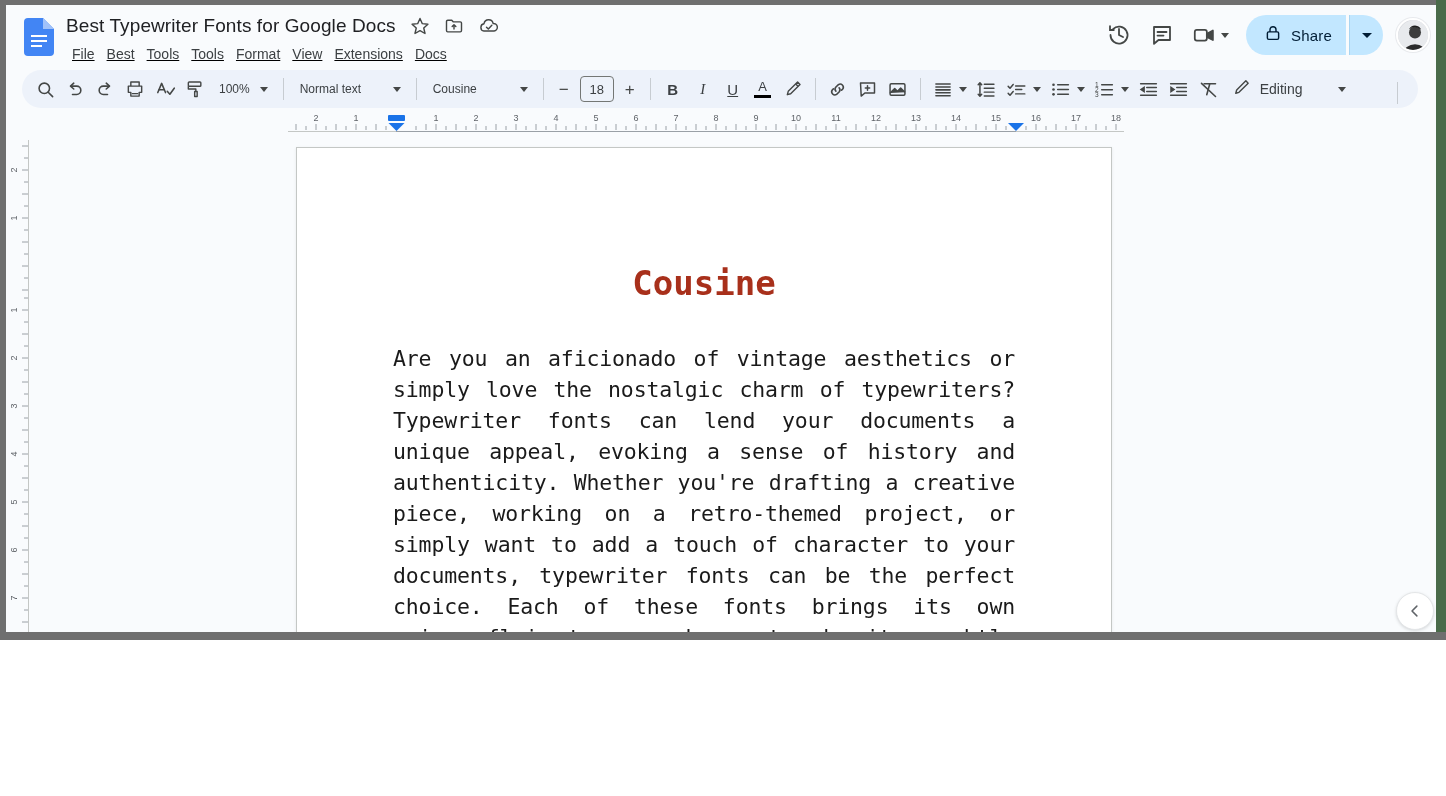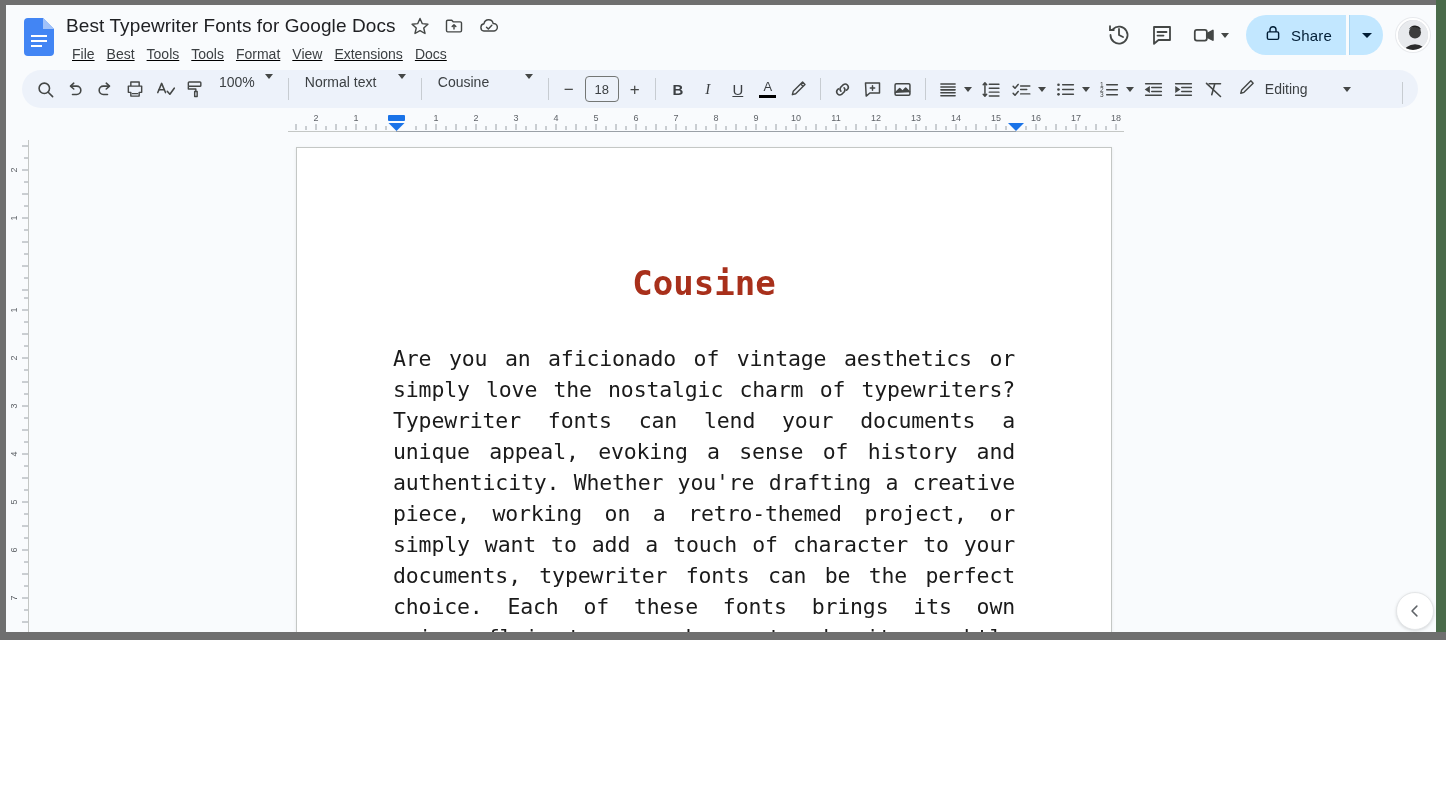--- a/index.html
+++ b/index.html
@@ -110,23 +110,23 @@
   .tb-btn {
     width: 30px; height: 30px; border-radius: 4px;
     display: flex; align-items: center; justify-content: center;
     color: #444746; cursor: pointer; flex: none;
   }
   .tb-sep {
     width: 1px; height: 22px; background: #c7ccd1;
     margin: 0 7px; flex: none;
   }
   .tb-dd {
-    display: flex; align-items: flex-start; height: 30px;
+    display: flex; align-items: center; height: 30px;
     border-radius: 4px; padding: 0 4px 0 9px; cursor: pointer;
-    color: #3c4043; font-size: 14px; flex: none; gap: 2px;
+    color: #3c4043; font-size: 12px; flex: none; gap: 2px;
   }
   .dd-caret {
     width: 0; height: 0; margin-left: 8px; margin-right: 4px;
     border-left: 4.5px solid transparent; border-right: 4.5px solid transparent;
     border-top: 5px solid #444746;
   }
   .zoom-dd { min-width: 56px; }
   .style-dd { width: 118px; }
   .font-dd  { width: 112px; }
   .fontsize-group { display: flex; align-items: center; gap: 3px; flex:none; }

